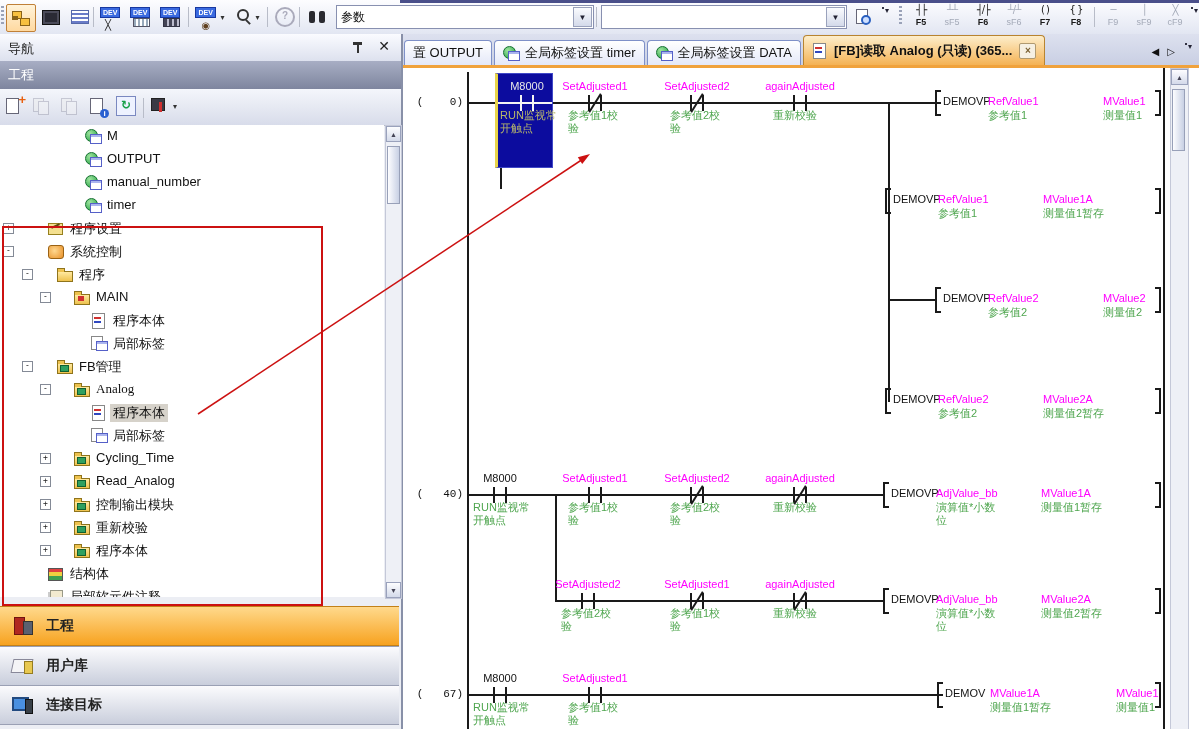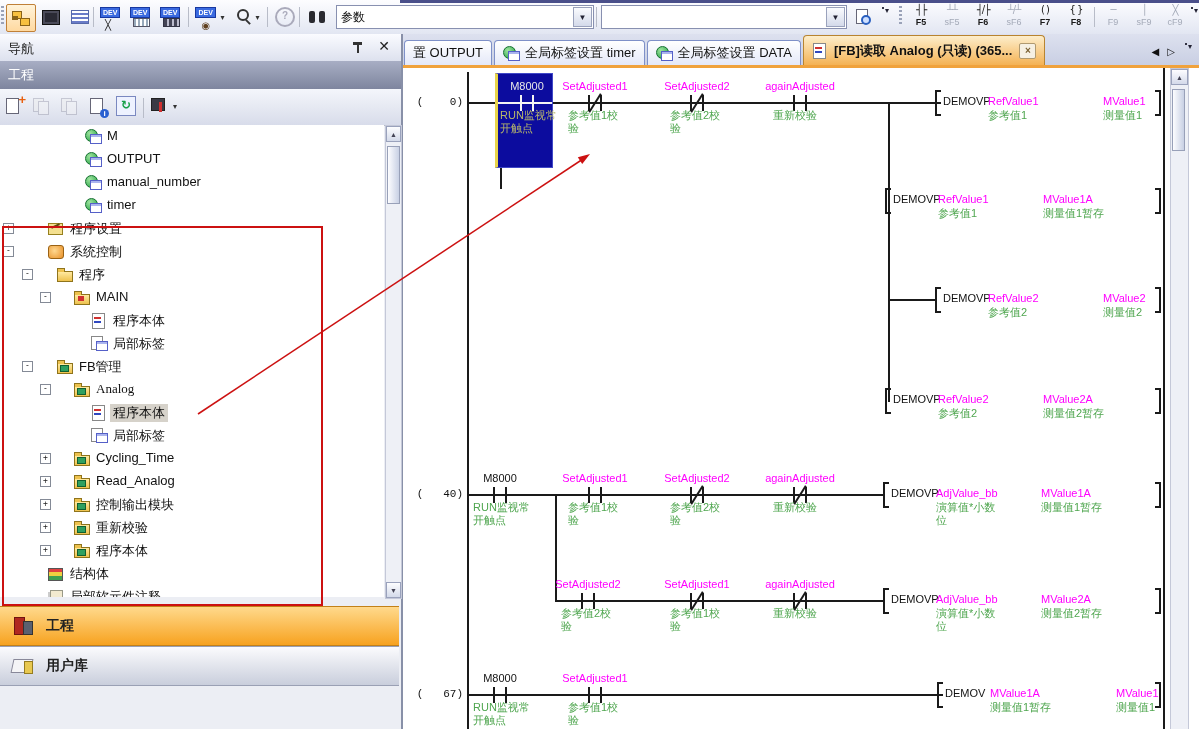--- a/index.html
+++ b/index.html
@@ -387,20 +387,24 @@
       <span class="sarrow" style="bottom:0">▼</span>
     </div>
     <div id="splitdots">.........</div>
     <div class="panelbtn active" style="top:572px">
       <span class="panico ico-proj"></span>
       <span class="plabel">工程</span>
     </div>
     <div class="panelbtn" style="top:612px">
       <span class="panico ico-lib"></span>
       <span class="plabel">用户库</span>
+    </div>
+    <div class="panelbtn" style="top:651px">
+      <span class="panico ico-conn"></span>
+      <span class="plabel">连接目标</span>
     </div>
   </div>
 
   <div id="main">
     <div id="tabbar">
       <div class="tab" style="margin-left:1px">
         <span>置 OUTPUT</span>
       </div>
       <div class="tab">
         <span class="tabico ti-global-label"></span>

